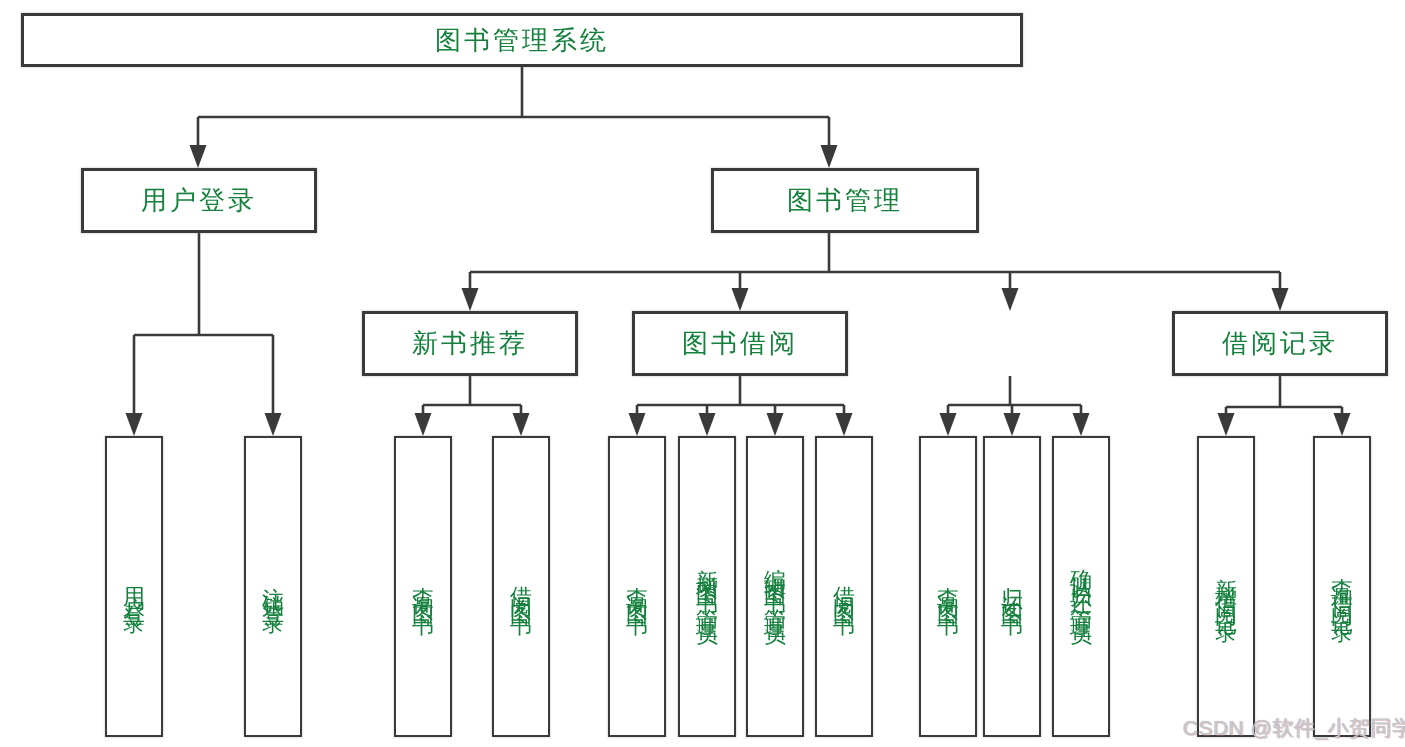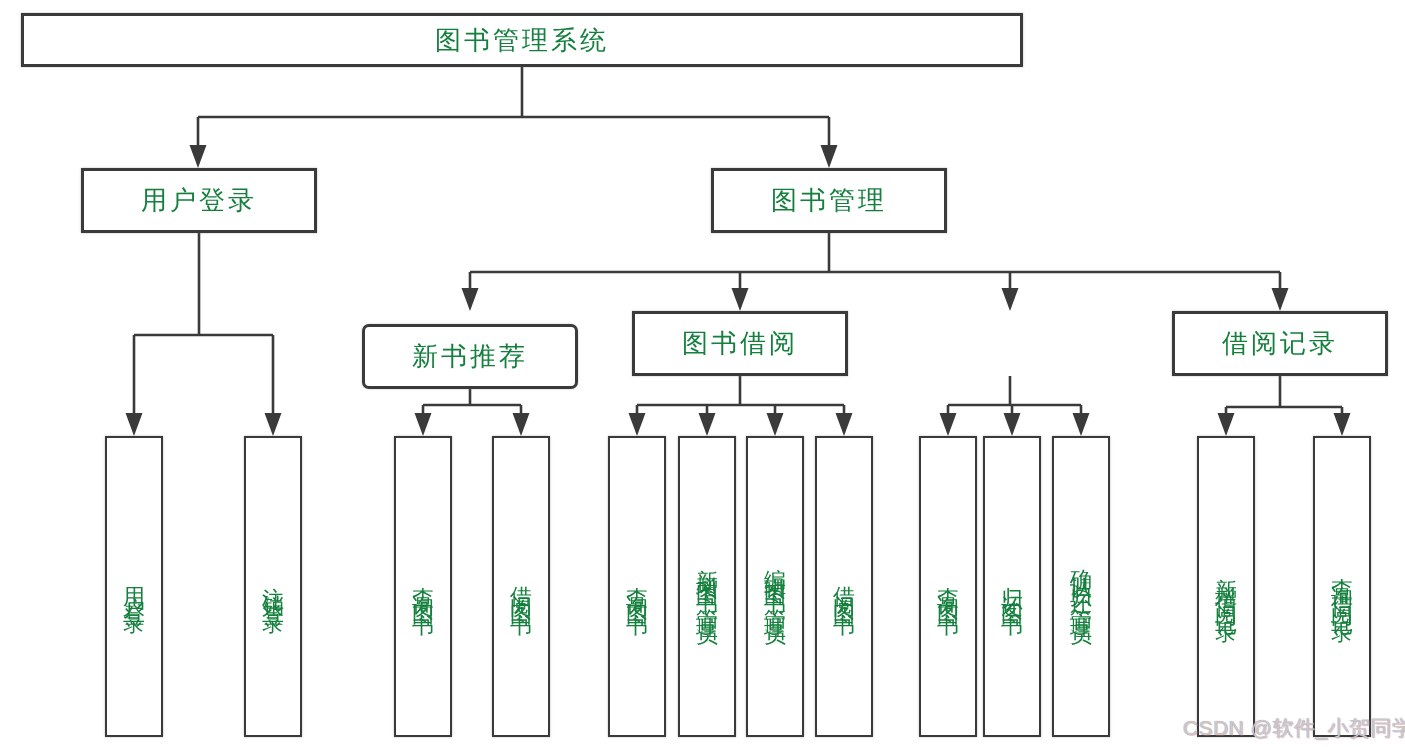--- a/index.html
+++ b/index.html
@@ -102,25 +102,25 @@
     </g>
   </svg>
 
   <div class="node h-node" style="left:21px;top:13px;width:1002px;height:54px;">
     <span class="label">图书管理系统</span>
   </div>
 
   <div class="node h-node" style="left:81px;top:168px;width:236px;height:65px;">
     <span class="label">用户登录</span>
   </div>
-  <div class="node h-node" style="left:711px;top:168px;width:236px;height:65px;">
+  <div class="node h-node" style="left:711px;top:168px;width:268px;height:65px;">
     <span class="label">图书管理</span>
   </div>
 
-  <div class="node h-node" style="left:362px;top:324px;width:216px;height:65px;border-radius:7px;">
+  <div class="node h-node" style="left:362px;top:311px;width:216px;height:65px;">
     <span class="label">新书推荐</span>
   </div>
   <div class="node h-node" style="left:632px;top:311px;width:216px;height:65px;">
     <span class="label">图书借阅</span>
   </div>
   <div class="node h-node" style="left:1172px;top:311px;width:216px;height:65px;">
     <span class="label">借阅记录</span>
   </div>
 
   <div class="node leaf" style="left:105px;">

